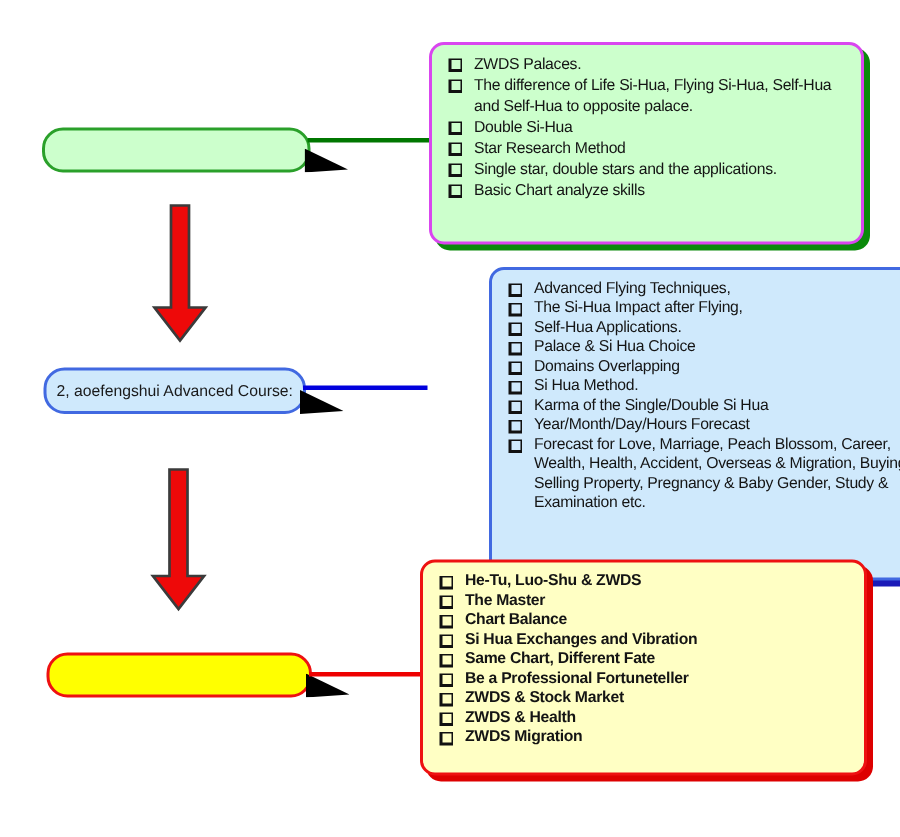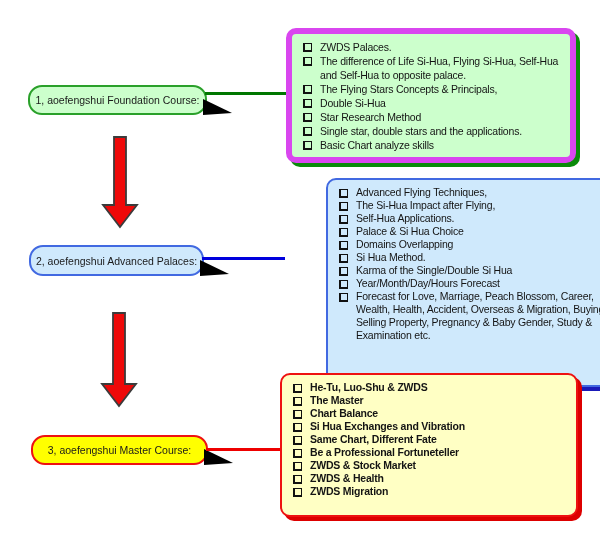--- a/index.html
+++ b/index.html
@@ -26,21 +26,21 @@
   
   .connector { position:absolute; height:3px; }
   .connector-1 { left:205px; top:92px;  width:83px; background:#007700; }
   .connector-2 { left:202px; top:257px; width:83px; background:#0000dd; }
   .connector-3 { left:206px; top:448px; width:76px; background:#ee0000; }
 
   
   .box {
     position:absolute; box-sizing:border-box; border-radius:10px;
   }
-  .box-1 { left:286px; top:28px;  width:290px; height:135px; background:#ccffcc; border:6px solid #d946ef; box-shadow:4px 4px 0 #0a8a0a; }
+  .box-1 { left:286px; top:28px;  width:290px; height:135px; background:#ccffcc; border:2px solid #d946ef; box-shadow:4px 4px 0 #0a8a0a; }
   .box-2 { left:283px; top:178px; width:296px; height:209px; background:#cfe9fc; border:2px solid #4169e1; box-shadow:4px 4px 0 #1a1ab8;margin-left:43px; }
   .box-3 { left:280px; top:373px; width:298px; height:144px; background:#ffffc4; border:2px solid #ee1111; box-shadow:4px 4px 0 #dd0000;font-weight:bold; }
 
   .topics { list-style:none; margin:0; padding:6px 6px 0 11px; }
   .topic  { display:flex; font-size:10.5px; line-height:13px; color:#141414; letter-spacing:-0.2px; }
   .box-1 .topic { line-height:14px; }
   .box-3 .topic { line-height:13px; }
   .bullet {
     flex:0 0 auto; width:6px; height:6px; margin:2.5px 8px 0 0;
     border:1px solid #111; border-left-width:2px; border-bottom-width:2px;
@@ -51,37 +51,32 @@
   .arrow { position:absolute; }
   .arrow-1 { left:96px; top:135px; }
   .arrow-2 { left:95px; top:311px; }
 </style>
 </head>
 <body>
 
 <div class="canvas">
 
   <div class="pill pill-1">
-    <span>1, aoefengshui Foundation Course:</span>
     <span class="tail"></span>
   </div>
   <div class="connector connector-1"></div>
   <div class="box box-1">
     <ul class="topics">
       <li class="topic">
           <span class="bullet"></span>
           <span>ZWDS Palaces.</span>
         </li>
       <li class="topic">
           <span class="bullet"></span>
           <span>The difference of Life Si-Hua, Flying Si-Hua, Self-Hua and Self-Hua to opposite palace.</span>
-        </li>
-      <li class="topic">
-          <span class="bullet"></span>
-          <span>The Flying Stars Concepts &amp; Principals,</span>
         </li>
       <li class="topic">
           <span class="bullet"></span>
           <span>Double Si-Hua</span>
         </li>
       <li class="topic">
           <span class="bullet"></span>
           <span>Star Research Method</span>
         </li>
       <li class="topic">
@@ -93,21 +88,21 @@
           <span>Basic Chart analyze skills</span>
         </li>
     </ul>
   </div>
 
   <svg class="arrow arrow-1" width="48" height="94" viewBox="0 0 48 94">
     <polygon points="18,2 30,2 30,70 41,70 24,92 7,70 18,70" fill="#ee0909" stroke="#3b3b3b" stroke-width="1.8"></polygon>
   </svg>
 
   <div class="pill pill-2">
-    <span>2, aoefengshui Advanced Palaces:</span>
+    <span>2, aoefengshui Advanced Course:</span>
     <span class="tail"></span>
   </div>
   <div class="connector connector-2"></div>
   <div class="box box-2">
     <ul class="topics">
       <li class="topic">
           <span class="bullet"></span>
           <span>Advanced Flying Techniques,</span>
         </li>
       <li class="topic">
@@ -143,21 +138,20 @@
           <span>Forecast for Love, Marriage, Peach Blossom, Career, Wealth, Health, Accident, Overseas &amp; Migration, Buying &amp; Selling Property, Pregnancy &amp; Baby Gender, Study &amp; Examination etc.</span>
         </li>
     </ul>
   </div>
 
   <svg class="arrow arrow-2" width="48" height="97" viewBox="0 0 48 97">
     <polygon points="18,2 30,2 30,73 41,73 24,95 7,73 18,73" fill="#ee0909" stroke="#3b3b3b" stroke-width="1.8"></polygon>
   </svg>
 
   <div class="pill pill-3">
-    <span>3, aoefengshui Master Course:</span>
     <span class="tail"></span>
   </div>
   <div class="connector connector-3"></div>
   <div class="box box-3">
     <ul class="topics">
       <li class="topic">
           <span class="bullet"></span>
           <span>He-Tu, Luo-Shu &amp; ZWDS</span>
         </li>
       <li class="topic">

